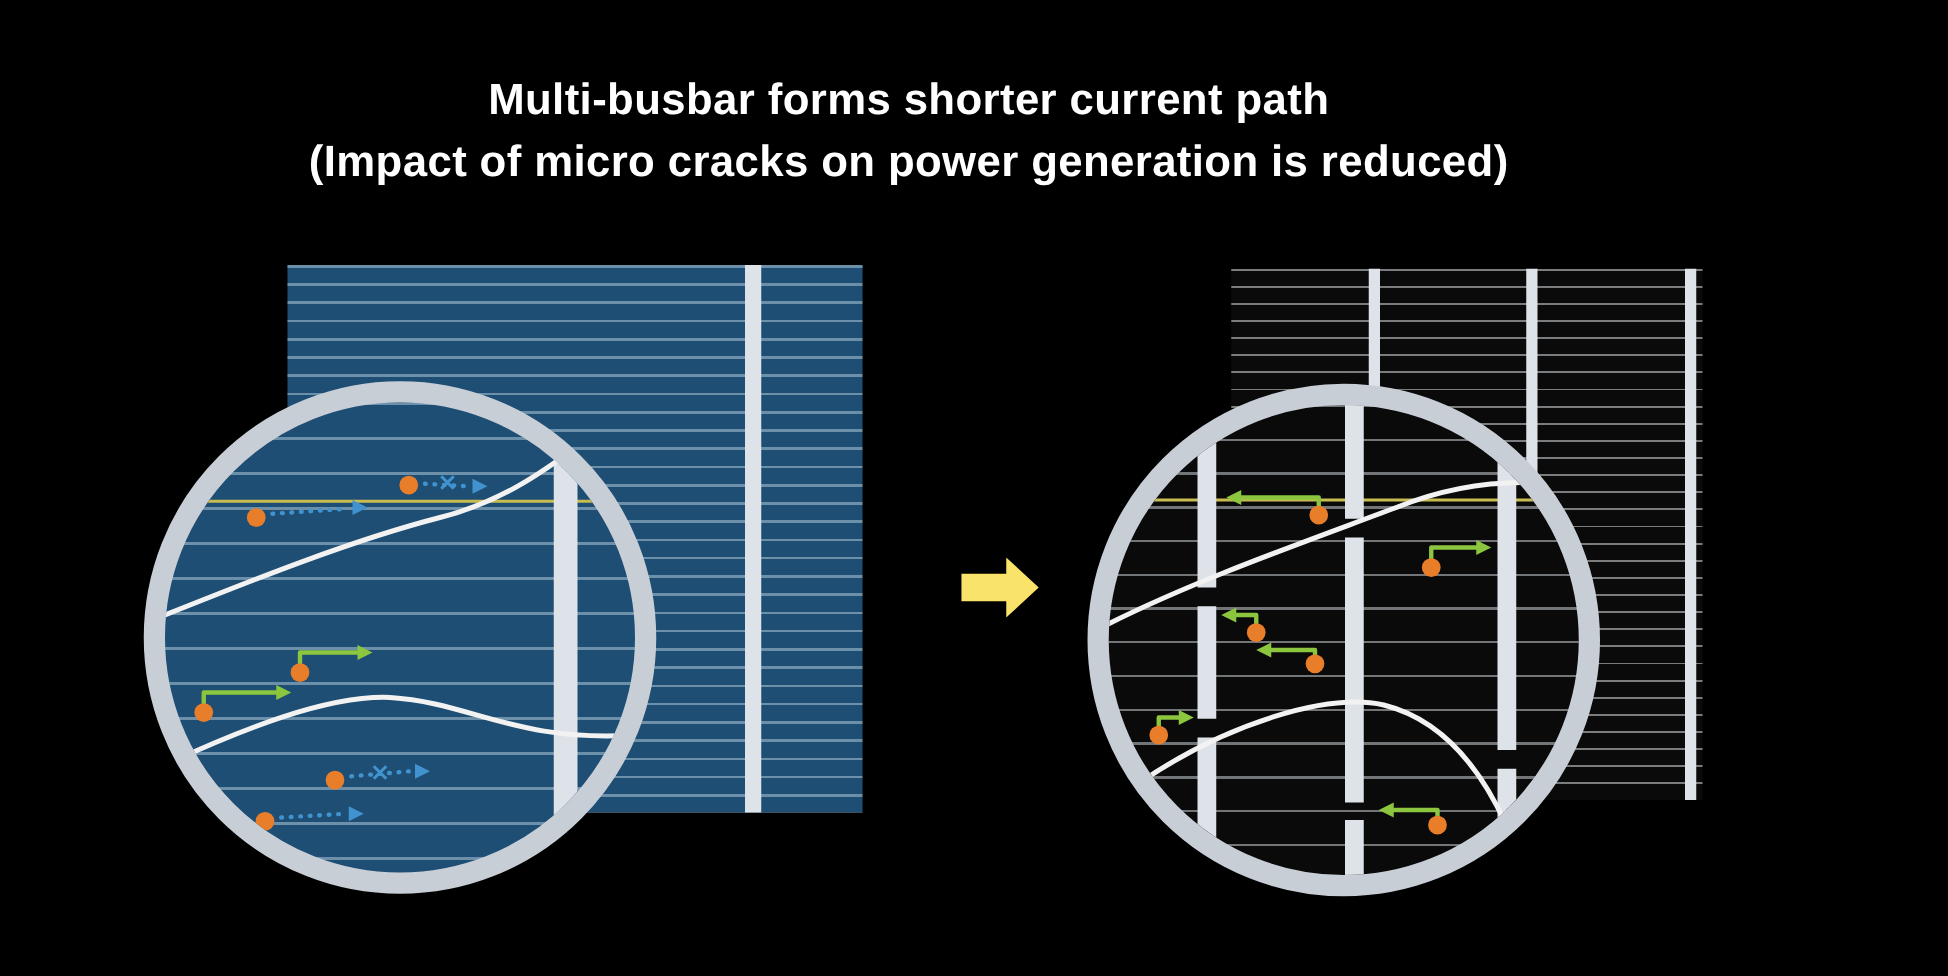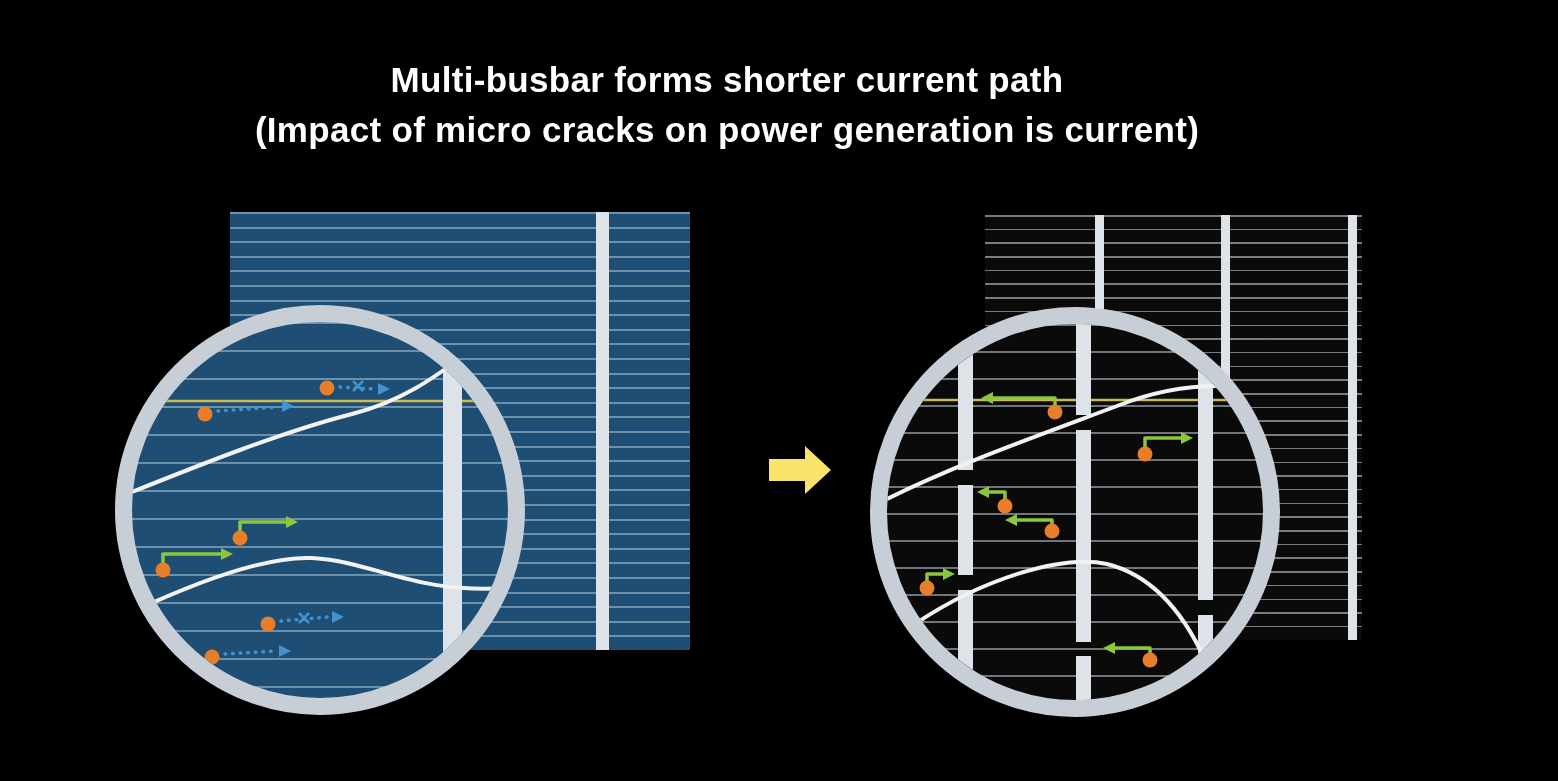--- a/index.html
+++ b/index.html
@@ -48,21 +48,21 @@
   .yline{stroke:var(--line-yellow,#c9bd52);stroke-width:2.5;}
   .bseg{fill:var(--busbar-light,#dde3e8);}
 </style>
 </head>
 <body>
 
 <div class="stage">
 
   <header class="title">
     <div>Multi-busbar forms shorter current path</div>
-    <div>(Impact of micro cracks on power generation is current)</div>
+    <div>(Impact of micro cracks on power generation is reduced)</div>
   </header>
 
   <div class="cell cell-left">
     <div class="busbar-v" style="left:366px;width:13px;"></div>
   </div>
 
   <div class="cell cell-right">
     <div class="busbar-v" style="left:110px;width:9px;"></div>
     <div class="busbar-v" style="left:236px;width:9px;"></div>
     <div class="busbar-v" style="left:363px;width:9px;"></div>

